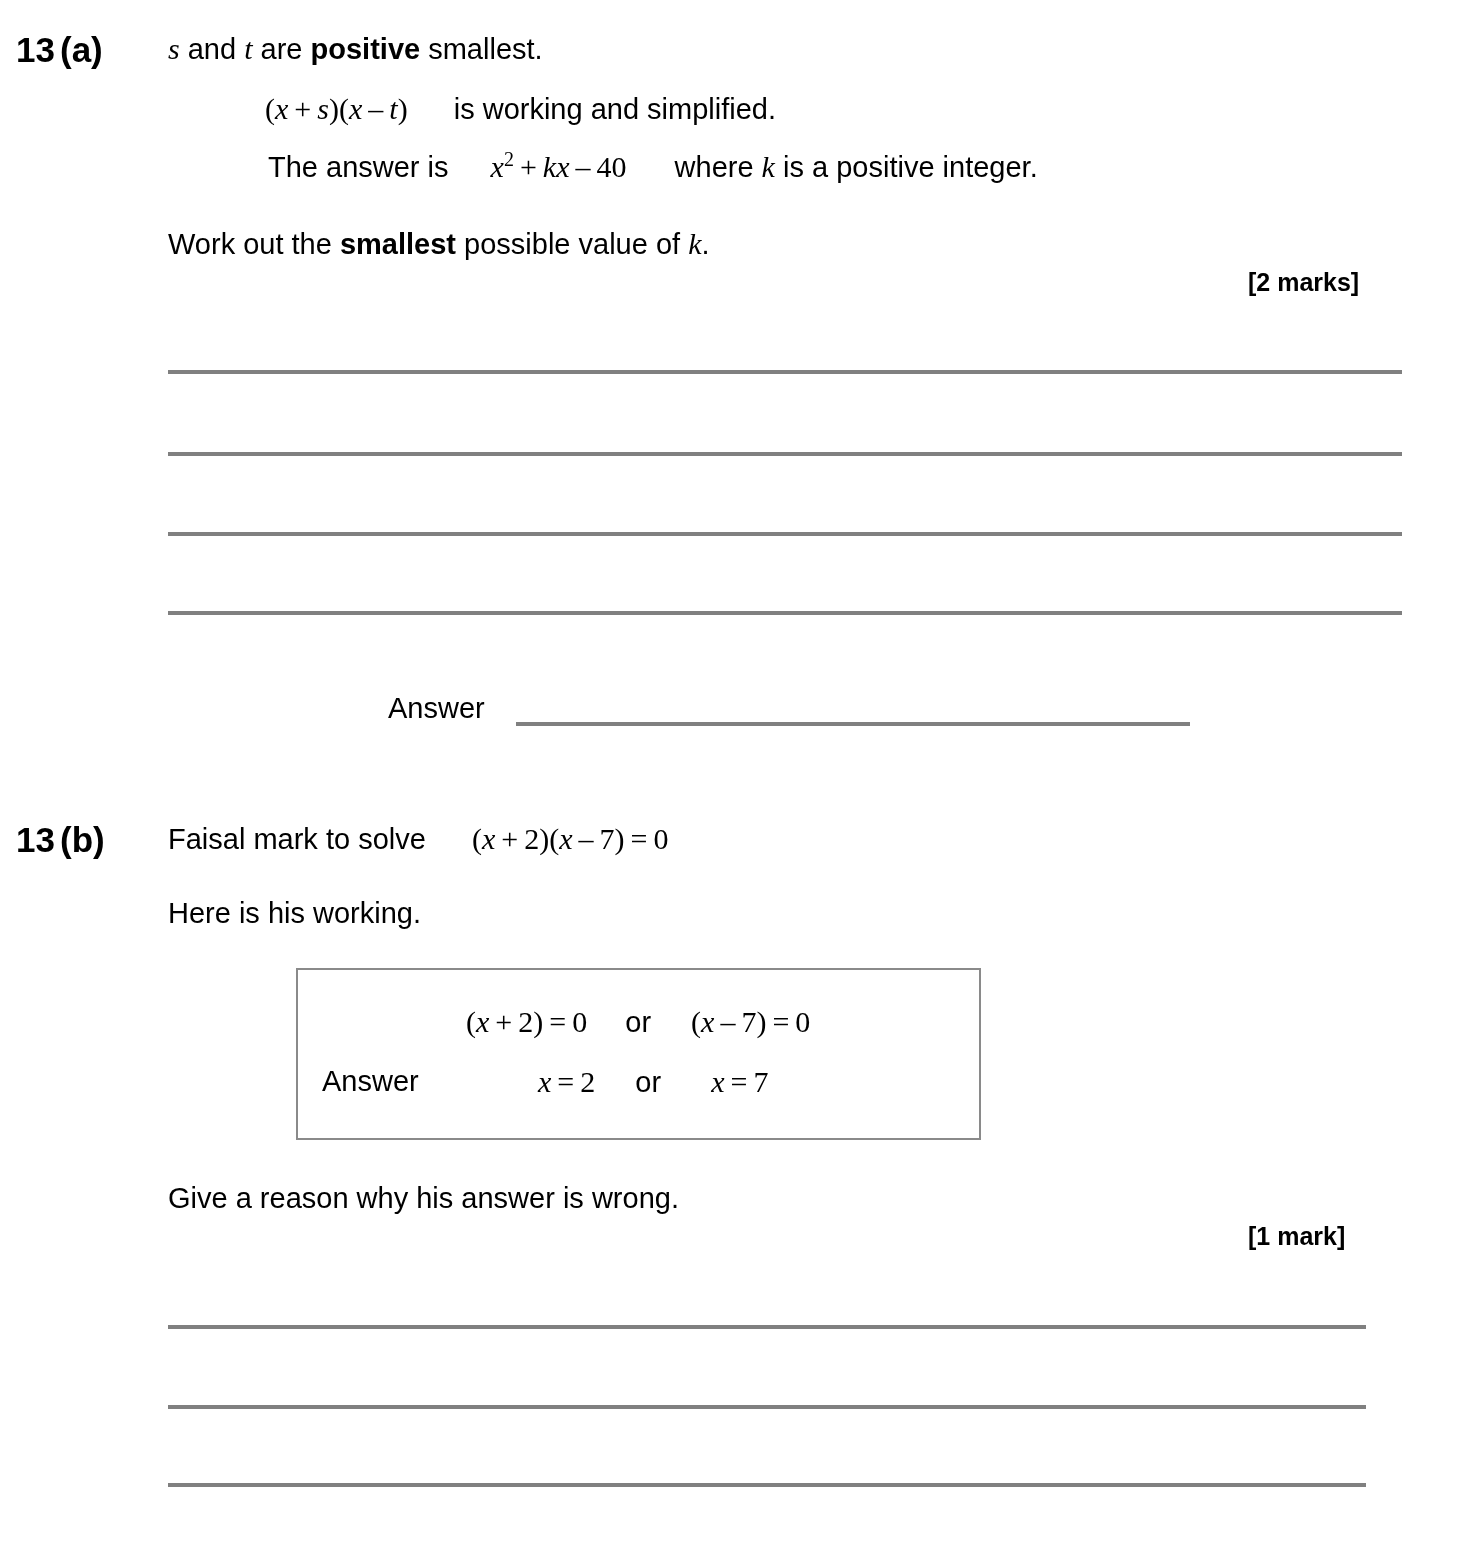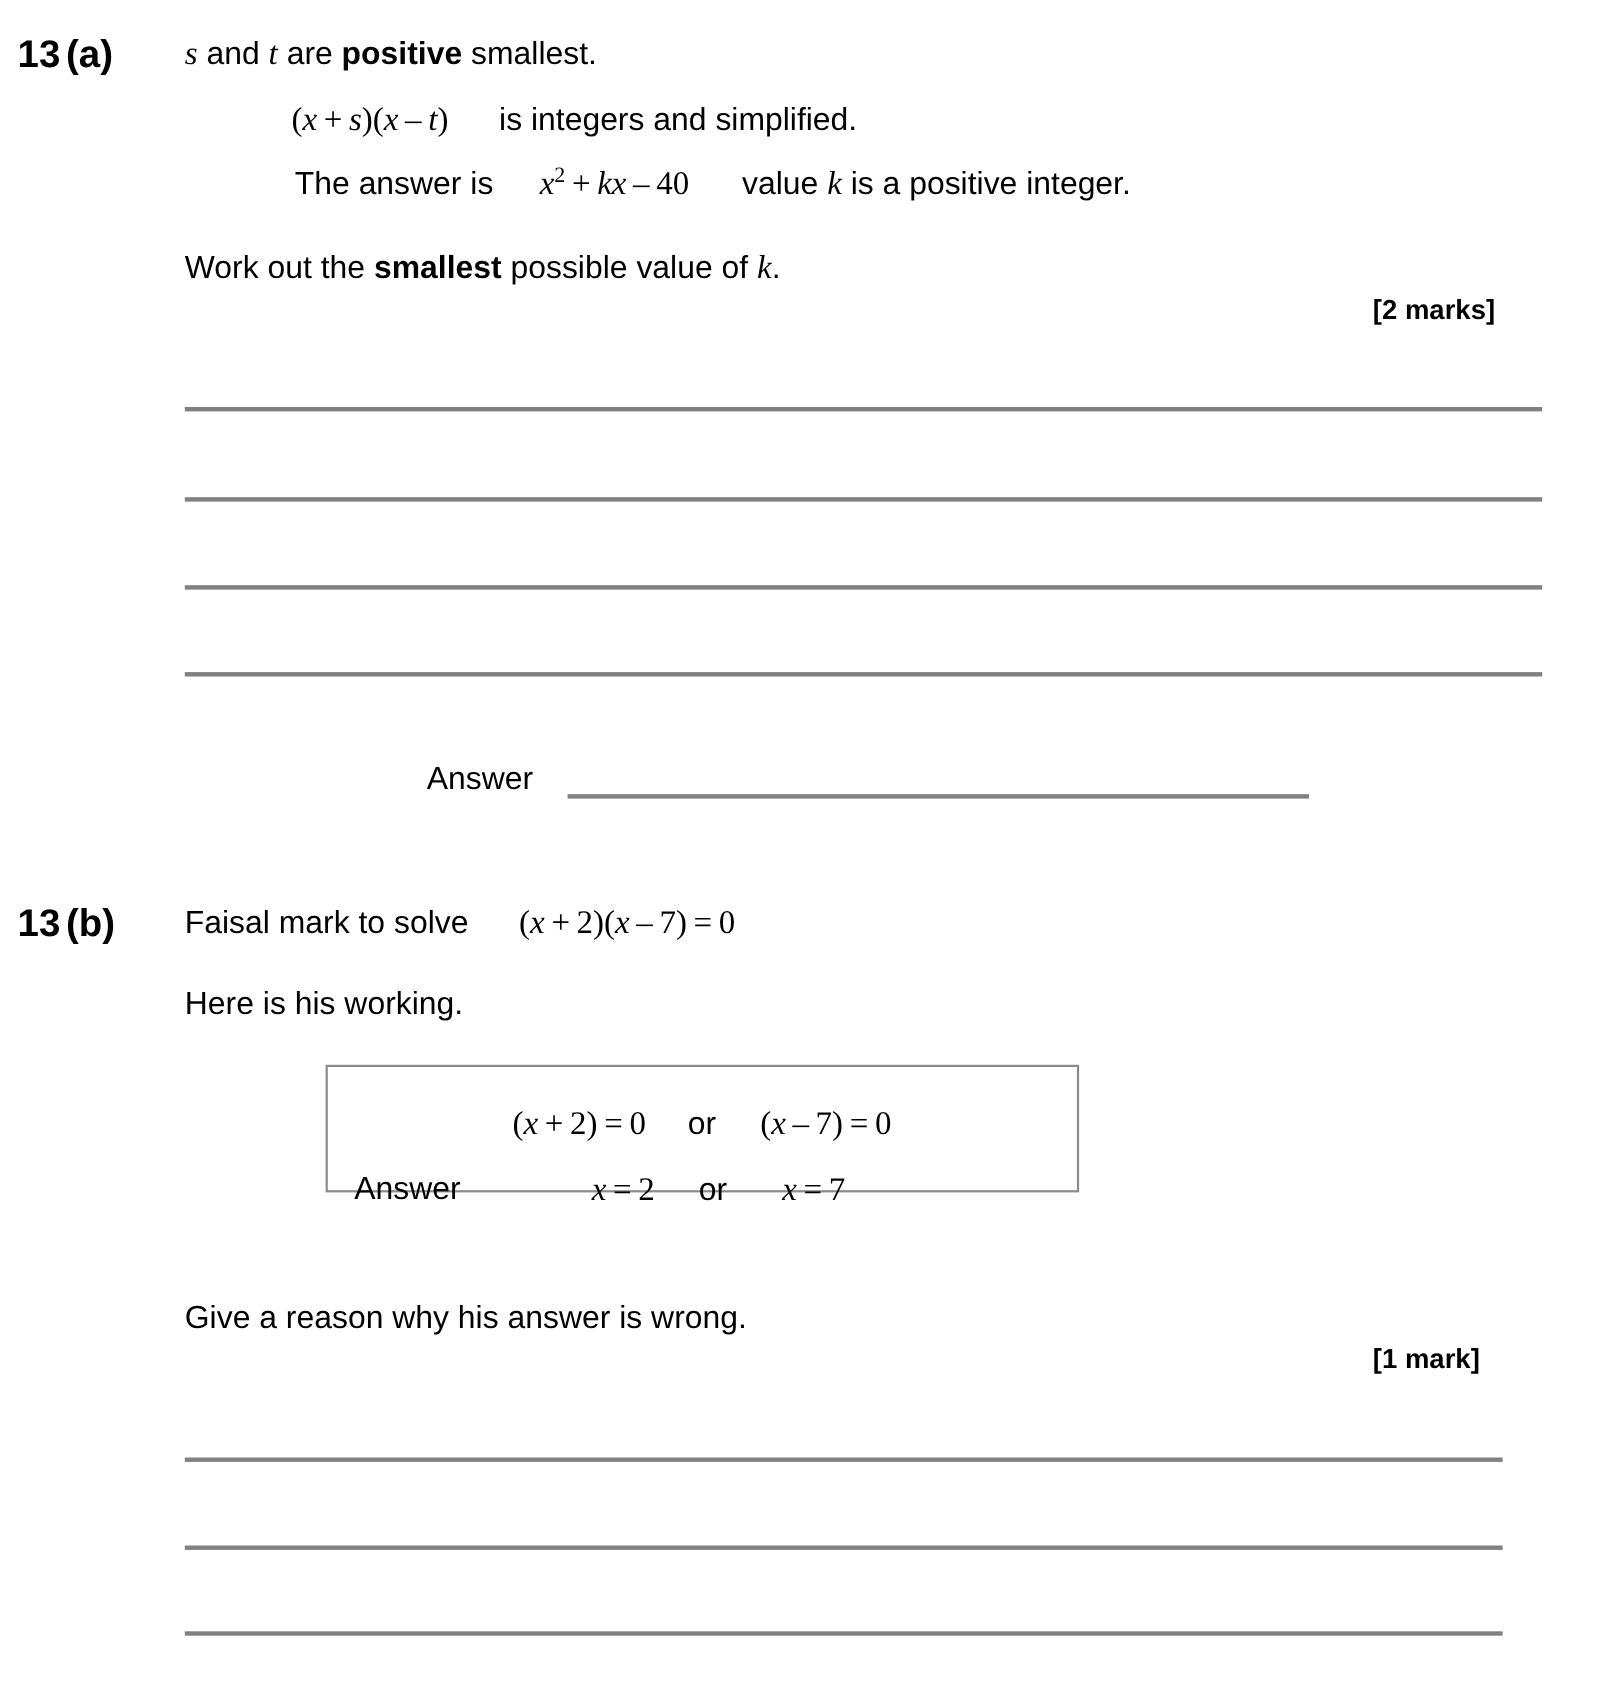--- a/index.html
+++ b/index.html
@@ -89,27 +89,27 @@
 <div class="qnum" style="left:60px; top:30px;">
   <span>(a)</span>
 </div>
 
 <div class="txt" style="left:168px; top:30px;">
   <span class="math">s</span><span> and </span><span class="math">t</span><span> are </span><span class="bold">positive</span><span> smallest.</span>
 </div>
 
 <div class="txt" style="left:265px; top:90px;">
   <span class="mathup">(<span class="math">x</span> + <span class="math">s</span>)(<span class="math">x</span> – <span class="math">t</span>)</span>
-  <span style="display:inline-block;width:38px;"></span><span>is integers and simplified.</span>
+  <span style="display:inline-block;width:38px;"></span><span>is working and simplified.</span>
 </div>
 
 <div class="txt" style="left:268px; top:148px;">
   <span>The answer is</span>
   <span style="display:inline-block;width:34px;"></span><span class="mathup"><span class="math">x</span><sup class="exp">2</sup> + <span class="math">kx</span> – 40</span>
-  <span style="display:inline-block;width:40px;"></span><span>value </span><span class="math">k</span><span> is a positive integer.</span>
+  <span style="display:inline-block;width:40px;"></span><span>where </span><span class="math">k</span><span> is a positive integer.</span>
 </div>
 
 <div class="txt" style="left:168px; top:225px;">
   <span>Work out the </span><span class="bold">smallest</span><span> possible value of </span><span class="math">k</span><span>.</span>
 </div>
 
 <div class="marks" style="left:1248px; top:268px;">
   <span>[2 marks]</span>
 </div>
 
@@ -132,21 +132,21 @@
 
 <div class="txt" style="left:168px; top:820px;">
   <span>Faisal mark to solve</span>
   <span style="display:inline-block;width:38px;"></span><span class="mathup">(<span class="math">x</span> + 2)(<span class="math">x</span> – 7) = 0</span>
 </div>
 
 <div class="txt" style="left:168px; top:895px;">
   <span>Here is his working.</span>
 </div>
 
-<div class="workbox" style="left:296px; top:968px; width:685px; height:116px;">
+<div class="workbox" style="left:296px; top:968px; width:685px; height:172px;">
 
   <div class="txt" style="left:168px; top:33px;">
     <span class="mathup">(<span class="math">x</span> + 2) = 0</span>
     <span style="display:inline-block;width:30px;"></span><span>or</span>
     <span style="display:inline-block;width:32px;"></span><span class="mathup">(<span class="math">x</span> – 7) = 0</span>
   </div>
 
   <div class="txt" style="left:24px; top:93px;">
     <span>Answer</span>
   </div>

